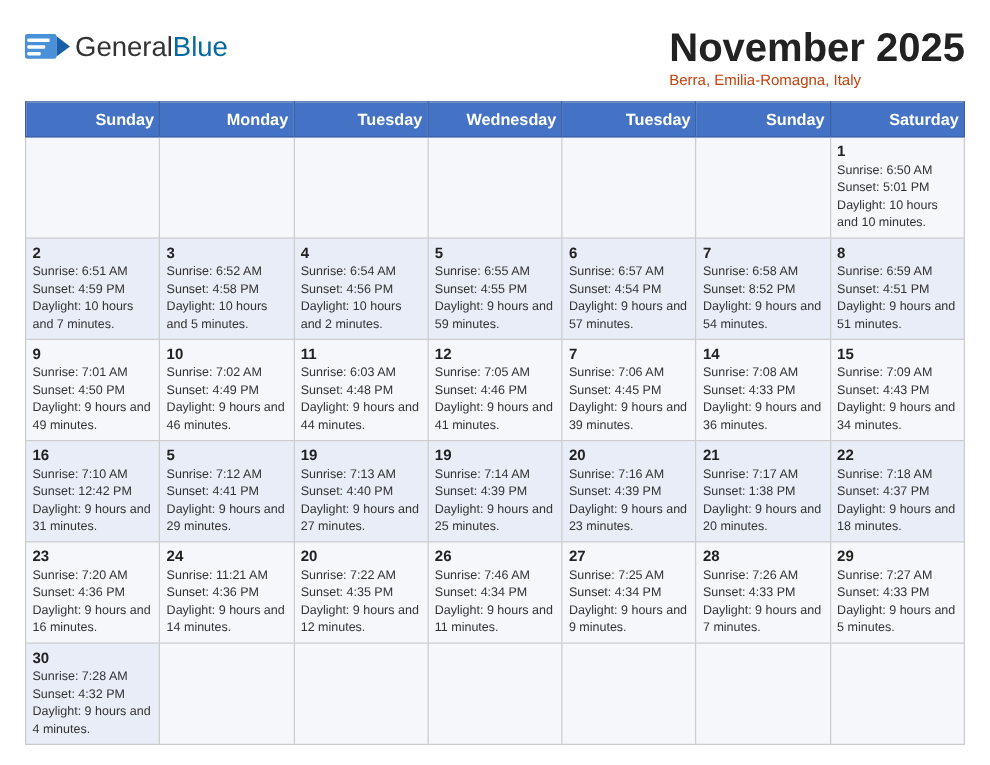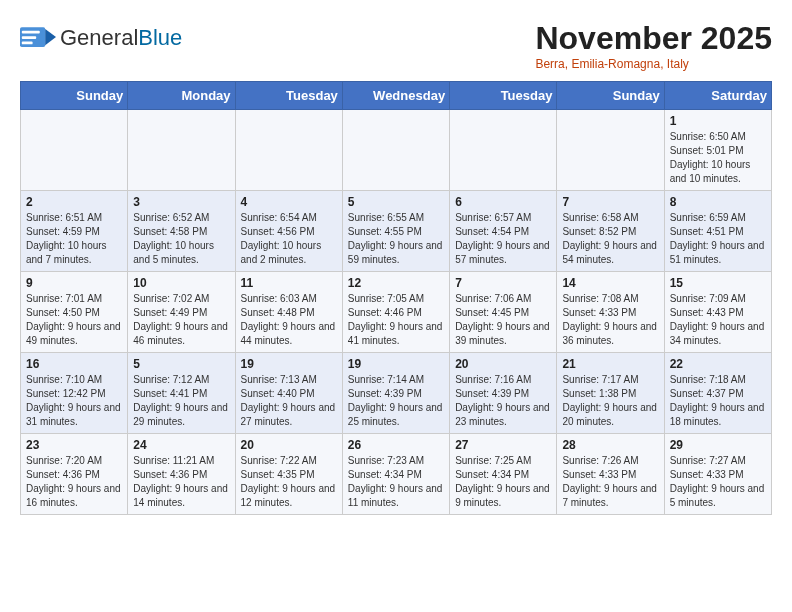--- a/index.html
+++ b/index.html
@@ -286,21 +286,21 @@
 Daylight: 9 hours and 14 minutes.</div>
         </td>
         <td>
           <span class="day-number">20</span>
           <div class="day-info">Sunrise: 7:22 AM
 Sunset: 4:35 PM
 Daylight: 9 hours and 12 minutes.</div>
         </td>
         <td>
           <span class="day-number">26</span>
-          <div class="day-info">Sunrise: 7:23 AM
+          <div class="day-info">Sunrise: 7:46 AM
 Sunset: 4:34 PM
 Daylight: 9 hours and 11 minutes.</div>
         </td>
         <td>
           <span class="day-number">27</span>
           <div class="day-info">Sunrise: 7:25 AM
 Sunset: 4:34 PM
 Daylight: 9 hours and 9 minutes.</div>
         </td>
         <td>
@@ -309,14 +309,28 @@
 Sunset: 4:33 PM
 Daylight: 9 hours and 7 minutes.</div>
         </td>
         <td>
           <span class="day-number">29</span>
           <div class="day-info">Sunrise: 7:27 AM
 Sunset: 4:33 PM
 Daylight: 9 hours and 5 minutes.</div>
         </td>
       </tr>
+      <tr>
+        <td>
+          <span class="day-number">30</span>
+          <div class="day-info">Sunrise: 7:28 AM
+Sunset: 4:32 PM
+Daylight: 9 hours and 4 minutes.</div>
+        </td>
+        <td class="empty-cell"></td>
+        <td class="empty-cell"></td>
+        <td class="empty-cell"></td>
+        <td class="empty-cell"></td>
+        <td class="empty-cell"></td>
+        <td class="empty-cell"></td>
+      </tr>
     </tbody>
 </table>
 
 </body></html>

